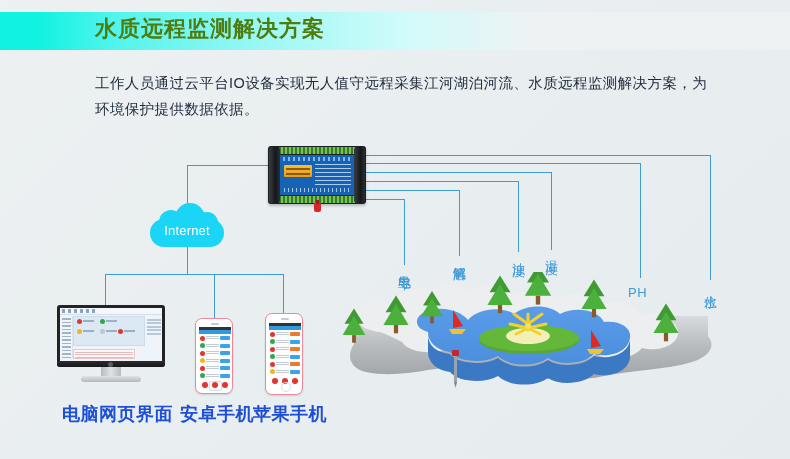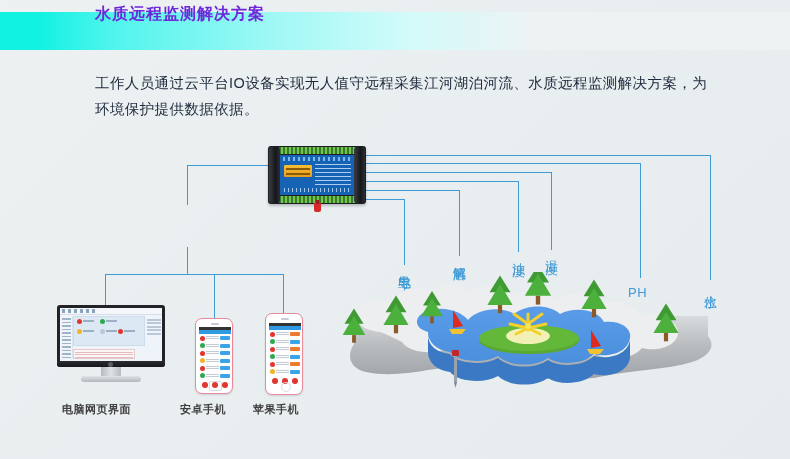--- a/index.html
+++ b/index.html
@@ -9,22 +9,22 @@
     font-family:"Liberation Sans","DejaVu Sans",sans-serif;
   }
   .stage{position:absolute;inset:0;}
 
   
   .hdr-bar{
     position:absolute;left:0;top:12px;width:790px;height:38px;
     background:linear-gradient(90deg,#12f2e2 0%,#12f2e2 5%,#4ff4ec 14%,#9ef8f5 34%,#d3fbfa 52%,#eef2f3 68%,#edf1f2 100%);
   }
   .hdr-title{
-    position:absolute;left:95px;top:4px;
-    font-size:16px;font-weight:bold;color:#6d28d9;letter-spacing:1px;
+    position:absolute;left:95px;top:14px;
+    font-size:22px;font-weight:bold;color:#4d7c0f;letter-spacing:1px;
     white-space:nowrap;
   }
   .intro{
     position:absolute;left:95px;top:70px;width:615px;
     font-size:14.5px;line-height:26px;color:#1d2a3c;letter-spacing:.4px;
   }
 
   
   .ln{position:absolute;background:#3f9ad6;}
   .lnv{width:1px;}
@@ -106,21 +106,21 @@
   .ph-row{display:flex;align-items:center;height:6px;margin-bottom:1.5px;}
   .ph-ic{width:5px;height:5px;border-radius:50%;flex:0 0 auto;}
   .ph-tx{flex:1;margin:0 1px;height:4px;background:repeating-linear-gradient(180deg,#c3ccd4 0 1px,transparent 1px 2px);}
   .ph-bt{width:10px;height:4px;border-radius:1px;}
   .ph-foot{position:absolute;left:1px;bottom:1px;width:30px;display:flex;justify-content:space-around;}
   .ph-foot span{width:6px;height:6px;border-radius:50%;background:#e0362f;}
   .ph-home{position:absolute;left:13px;bottom:2px;width:11px;height:8px;border:1px solid #d7dde2;border-radius:2px;}
   .ph-hcirc{position:absolute;left:15px;bottom:2px;width:8px;height:8px;border:1px solid #d7dde2;border-radius:50%;}
 
   
-  .dev-caption{position:absolute;font-size:11px;color:#404040;font-weight:bold;letter-spacing:.5px;white-space:nowrap;}
+  .dev-caption{position:absolute;font-size:18px;color:#1d4ed8;font-weight:bold;letter-spacing:.5px;white-space:nowrap;}
 
   
   .sensor{position:absolute;font-size:13px;color:#3f9ad6;letter-spacing:.5px;line-height:15px;white-space:nowrap;}
   .sensor.vert{writing-mode:vertical-rl;text-orientation:upright;}
 
   
   .scene{position:absolute;left:336px;top:272px;width:388px;height:140px;}
   .scene svg{display:block;}
 </style>
 </head>
@@ -170,20 +170,27 @@
           <i></i>
         </div>
       <div class="dev-txt"></div>
       <div class="dev-btm"></div>
     </div>
     <div class="dev-cap l"></div>
     <div class="dev-cap r"></div>
     <div class="dev-led"></div>
   </div>
 
+  <div class="cloud">
+    <div class="cb1"></div>
+    <div class="cb2"></div>
+    <div class="cb3"></div>
+    <div class="cbody"></div>
+    <div class="ctxt">Internet</div>
+  </div>
 
   <div class="monitor">
     <div class="mon-bez"></div>
     <div class="mon-scr">
       <div class="ms-top">
         <div class="ms-tabs"></div>
       </div>
       <div class="ms-side">
         <i></i>
           <i></i>

